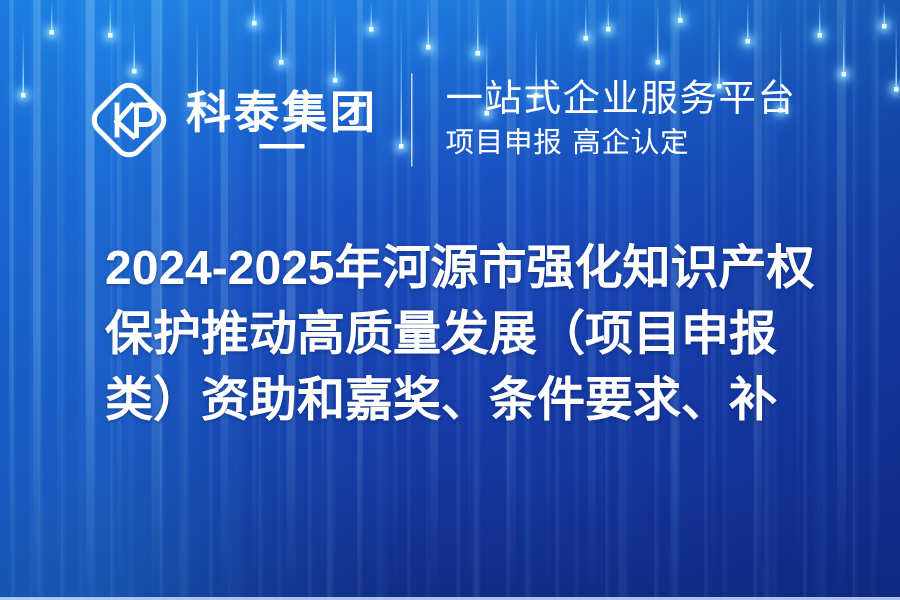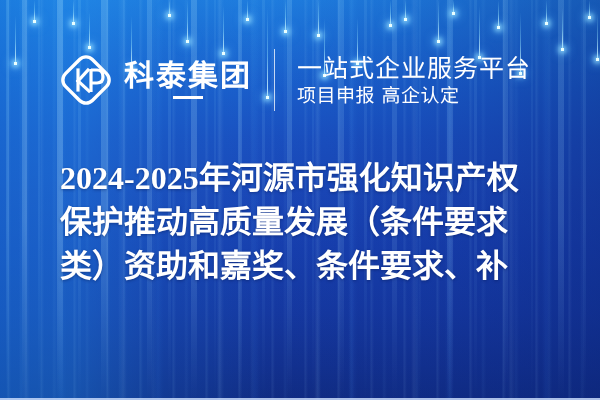--- a/index.html
+++ b/index.html
@@ -187,21 +187,21 @@
     margin-left: 22px;
     display: flex;
     flex-direction: column;
     justify-content: center;
   }
   .tagline-main {
     font-size: 25px;
     line-height: 1.12;
     color: #ffffff;
     letter-spacing: 1px;
-    font-family: Liberation Sans, sans-serif;
+    font-family: Liberation Mono, monospace;
     white-space: nowrap;
   }
   .tagline-sub {
     margin-top: 3px;
     font-size: 19px;
     line-height: 1.15;
     color: #ffffff;
     letter-spacing: 0.5px;
     font-family: "DejaVu Serif", "Liberation Serif", serif;
     white-space: nowrap;
@@ -214,22 +214,23 @@
     top: 156px;
     width: 500px;
   }
   .headline-line {
     font-size: 32px;
     line-height: 44px;
     font-weight: bold;
     color: #ffffff;
     letter-spacing: 0px;
     white-space: nowrap;
-    font-family: Liberation Serif, serif;
+    font-family: Liberation Sans, sans-serif;
     text-shadow: 0 1px 3px rgba(4,20,70,0.40);
+    margin-left: 10px;
   }
 
   
   .bottom-rule {
     position: absolute;
     left: 0;
     right: 0;
     bottom: 0;
     height: 2px;
     background: rgba(200,218,250,0.85);
@@ -408,18 +409,18 @@
     <span class="divider"></span>
 
     <div class="tagline">
       <span class="tagline-main">一站式企业服务平台</span>
       <span class="tagline-sub">项目申报 高企认定</span>
     </div>
   </div>
 
   <div class="headline">
     <div class="headline-line">2024-2025年河源市强化知识产权</div>
-    <div class="headline-line">保护推动高质量发展（条件要求</div>
+    <div class="headline-line">保护推动高质量发展（项目申报</div>
     <div class="headline-line">类）资助和嘉奖、条件要求、补</div>
   </div>
 
   <div class="bottom-rule"></div>
 </div>
 
 </body></html>

